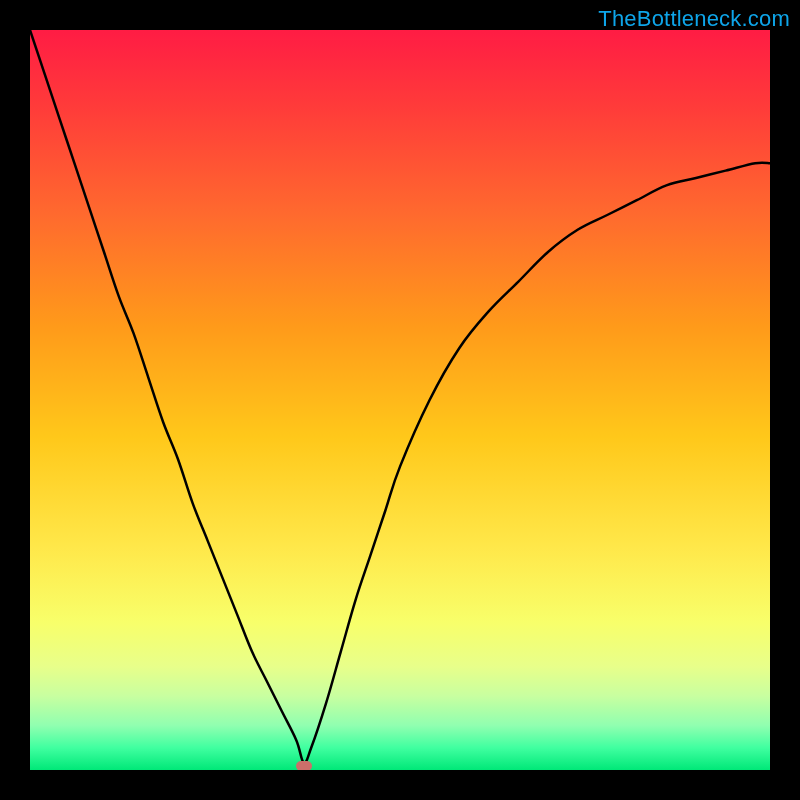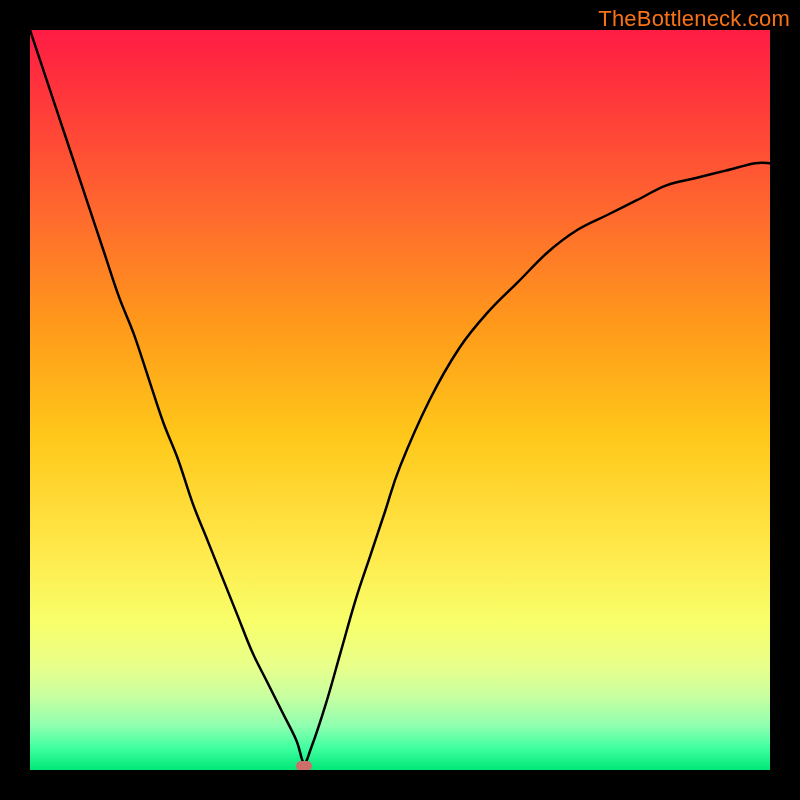--- a/index.html
+++ b/index.html
@@ -35,21 +35,21 @@
       #c8ffa0 90%,
       #90ffb0 94%,
       #40ffa0 97%,
       #00e878 100%
     );
   }
   .watermark {
     position: absolute;
     top: 6px;
     right: 10px;
-    color: #f97316;
+    color: #0ea5e9;
     font-size: 22px;
     font-weight: 500;
     letter-spacing: 0.2px;
     z-index: 5;
   }
   svg.curve {
     position: absolute;
     inset: 0;
     width: 740px;
     height: 740px;

